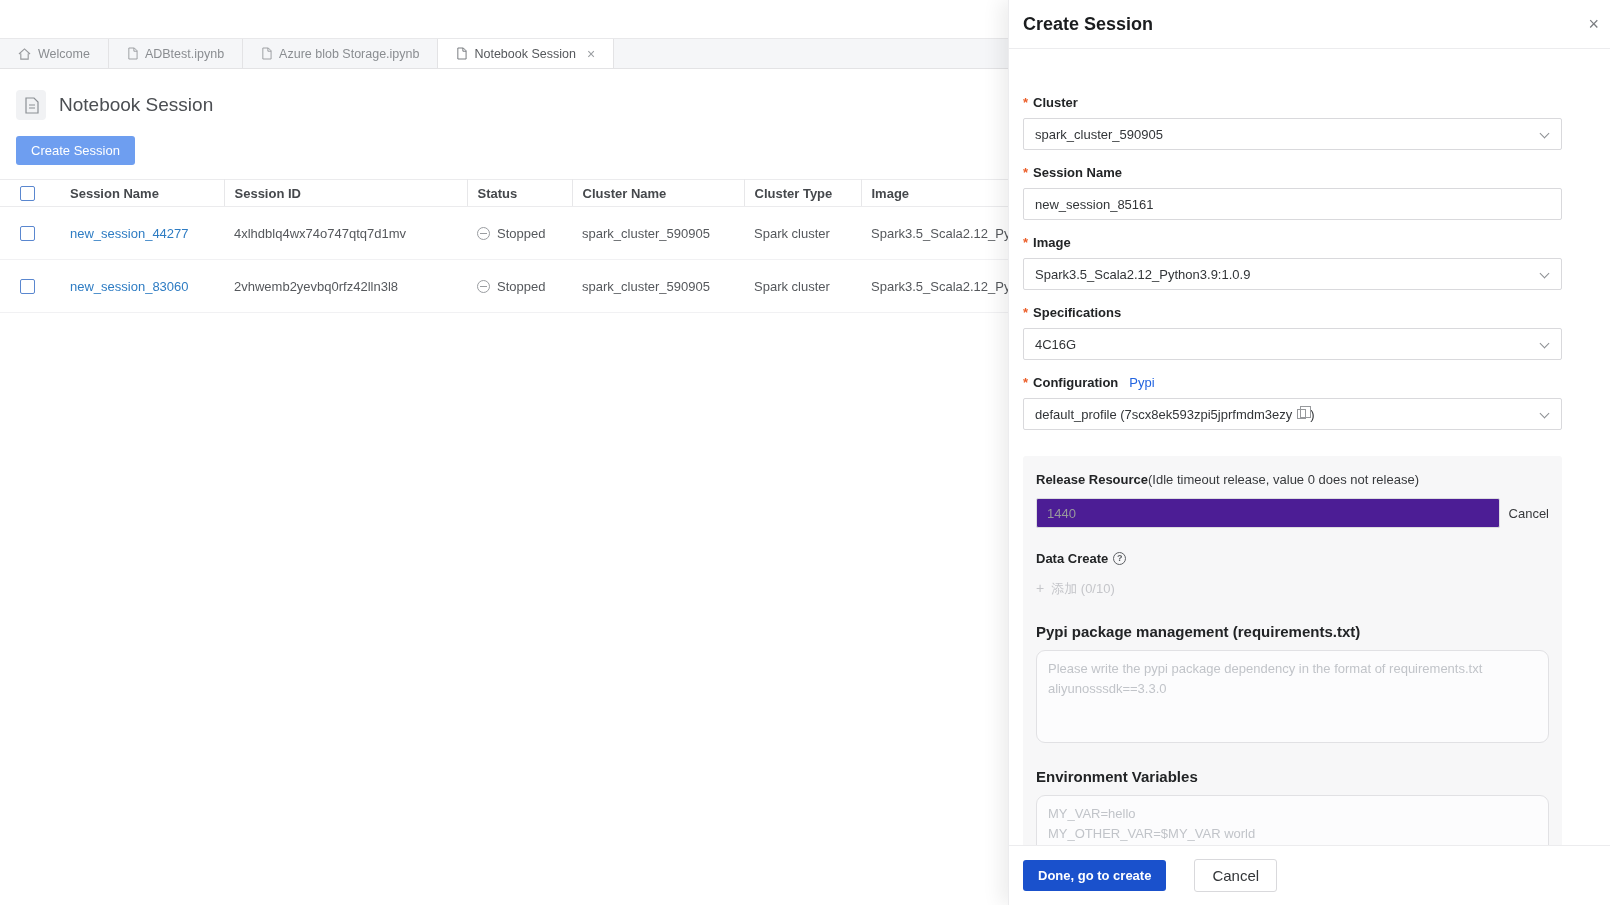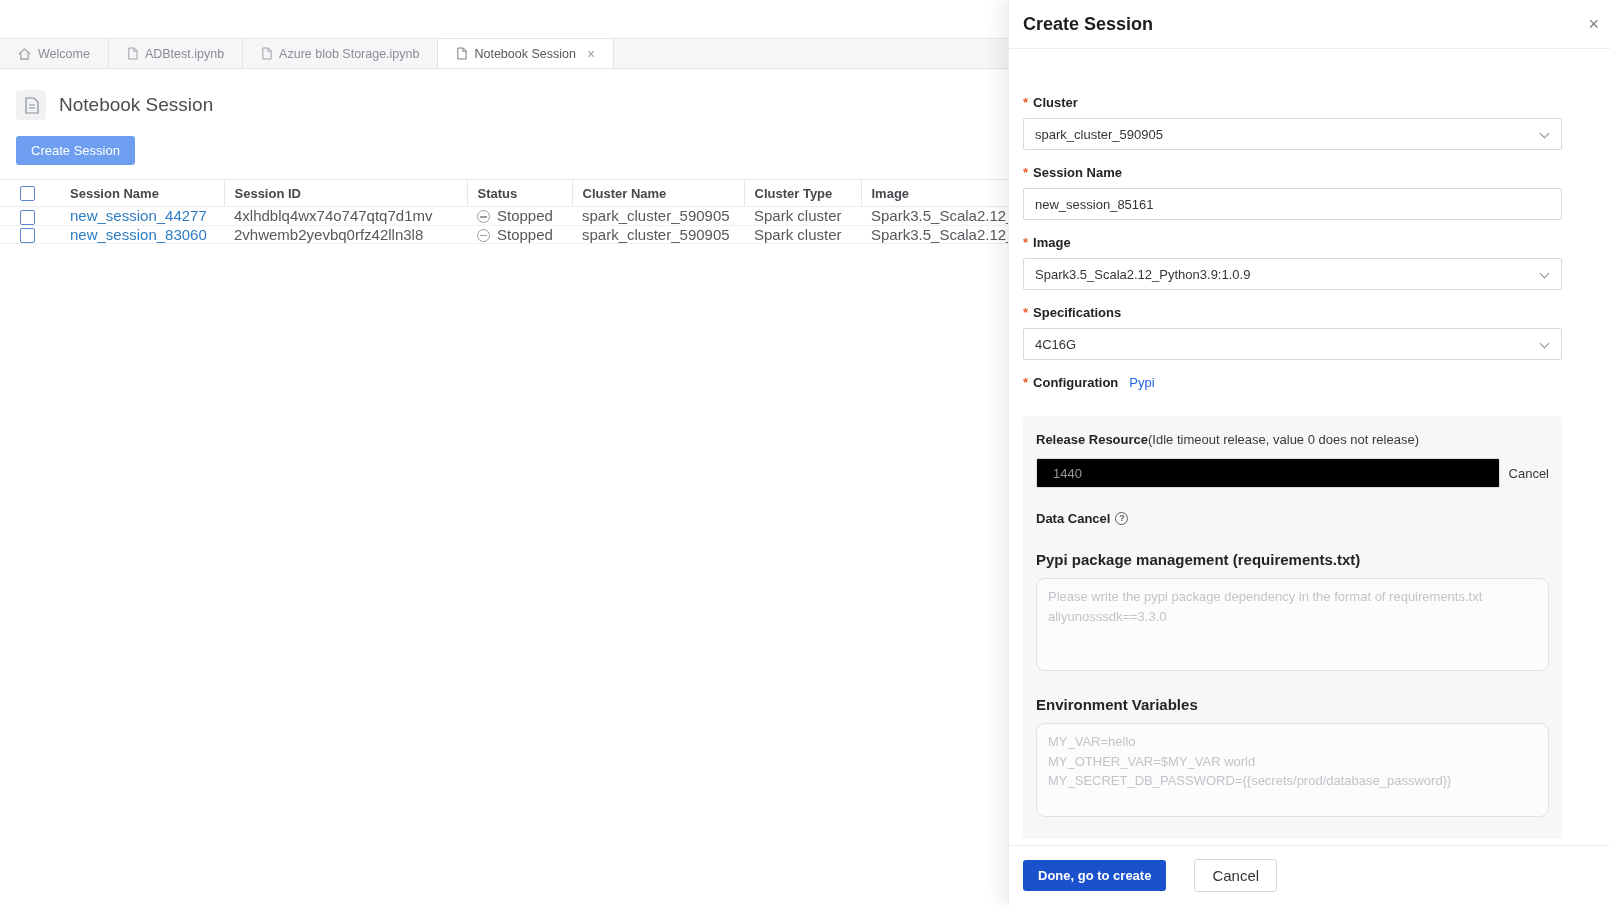--- a/index.html
+++ b/index.html
@@ -45,21 +45,21 @@
   }
 
   
   table.sessions { border-collapse: collapse; table-layout: fixed; width: 1241px; border-top: 1px solid #ebebed; }
   .sessions th {
     height: 27px; text-align: left; font-size: 13px; font-weight: 700; color: #45484c;
     border-bottom: 1px solid #ebebed; padding: 0 10px; white-space: nowrap; overflow: hidden;
   }
   .sessions th.sep { border-right: 1px solid #e7e7e9; }
   .sessions td {
-    height: 17px; font-size: 15px; color: #55585c;
+    height: 53px; font-size: 13px; color: #55585c;
     border-bottom: 1px solid #f1f1f3; padding: 0 10px; white-space: nowrap; overflow: hidden;
   }
   .sessions .cb-cell { padding-left: 20px; }
   .cb {
     display: inline-block; width: 15px; height: 15px;
     border: 1px solid #5a87cf; border-radius: 2px; background: #fff; cursor: pointer; vertical-align: middle;
   }
   .session-link { color: #2e7cc3; cursor: pointer; text-decoration: none; }
   .stopped-icon {
     display: inline-block; width: 13px; height: 13px; border: 1px solid #9a9da1;
@@ -104,22 +104,22 @@
   .copy-icon::after {
     content: ""; position: absolute; left: 2px; top: -4px; width: 9px; height: 10px;
     border: 1px solid #97999c; background: transparent;
   }
 
   .gray-box { background: #f7f7f8; border-radius: 3px; padding: 16px 13px 22px 13px; margin-top: 26px; }
   .gb-label { font-size: 13px; font-weight: 700; color: #222426; }
   .gb-hint { font-weight: 400; color: #37393c; }
   .release-row { display: flex; align-items: center; gap: 9px; margin-top: 11px; }
   .release-row input {
-    flex: 1 1 auto; height: 30px; border: 1px solid #dcdcdf; border-radius: 2px; background: #000000;
-    padding: 0 16px; font-size: 13px; color: #98999c; font-family: inherit; outline: none;
+    flex: 1 1 auto; height: 30px; border: 1px solid #dcdcdf; border-radius: 2px; background: #4c1d95;
+    padding: 0 10px; font-size: 13px; color: #98999c; font-family: inherit; outline: none;
   }
   .release-unit { color: #37393c; font-size: 13px; flex: 0 0 auto; }
 
   .ds-row { display: flex; align-items: center; gap: 5px; margin-top: 23px; }
   .info-icon {
     display: inline-block; width: 13px; height: 13px; border: 1px solid #5d6064; border-radius: 50%;
     font-size: 9px; line-height: 11px; text-align: center; color: #5d6064; font-weight: 700; cursor: pointer;
   }
   .add-row { margin-top: 14px; color: #c5c6ca; font-size: 13px; cursor: pointer; }
   .add-row .plus { font-size: 14px; margin-right: 7px; }
@@ -298,35 +298,45 @@
           <span class="chevron"></span>
         </div>
       </div>
 
       <div class="field" style="margin-bottom:0">
         <div class="field-label">
           <span class="req">*</span>
           <span>Configuration</span>
           <span class="edit-link">Pypi</span>
         </div>
+        <div class="select">
+          <span>default_profile (7scx8ek593zpi5jprfmdm3ezy</span>
+          <span class="copy-icon"></span>
+          <span>)</span>
+          <span class="chevron"></span>
+        </div>
       </div>
 
       <div class="gray-box">
 
         <div class="gb-label">
           <span>Release Resource</span><span class="gb-hint">(Idle timeout release, value 0 does not release)</span>
         </div>
         <div class="release-row">
           <input type="text" value="1440" style="">
           <span class="release-unit">Cancel</span>
         </div>
 
         <div class="ds-row">
-          <span class="gb-label">Data Cancel</span>
+          <span class="gb-label">Data Create</span>
           <span class="info-icon">?</span>
+        </div>
+        <div class="add-row">
+          <span class="plus">+</span><span>添加</span>
+          <span>(0/10)</span>
         </div>
 
         <div class="gb-section-label">Pypi package management (requirements.txt)</div>
         <textarea id="pypi-textarea" class="gb-textarea" placeholder="Please write the pypi package dependency in the format of requirements.txt
 aliyunosssdk==3.3.0" style=""></textarea>
 
         <div class="gb-section-label">Environment Variables</div>
         <textarea id="env-textarea" class="gb-textarea" placeholder="MY_VAR=hello
 MY_OTHER_VAR=$MY_VAR world
 MY_SECRET_DB_PASSWORD={{secrets/prod/database_password}}" style=""></textarea>

